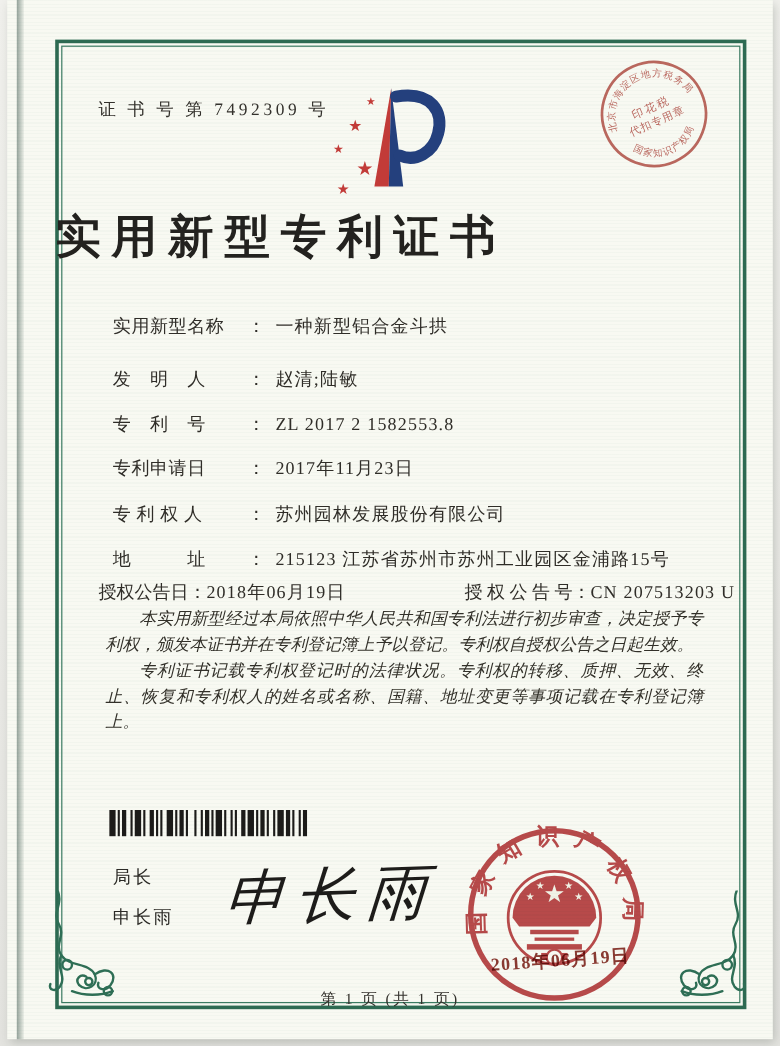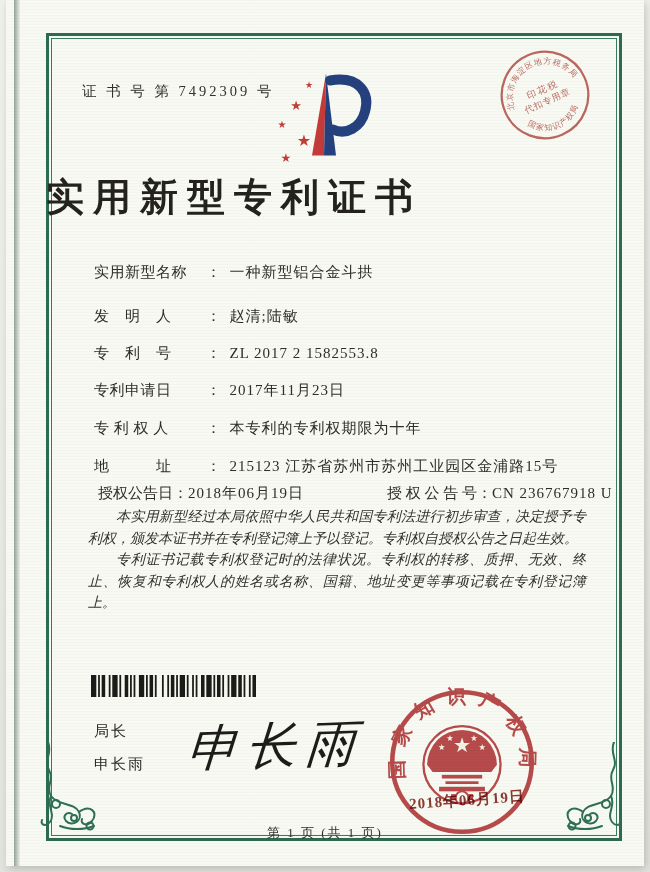--- a/index.html
+++ b/index.html
@@ -32,21 +32,21 @@
     font-size:38px;font-weight:bold;letter-spacing:9px;color:#23221f;
   }
 
   .field-row{position:absolute;left:88px;font-size:15px;letter-spacing:.5px;white-space:nowrap;}
   .field-label{display:inline-block;min-width:112px;margin-top:11px;}
   .field-colon{display:inline-block;margin-right:8px;}
   .field-value{letter-spacing:1px;}
   .row-0{top:252px}.row-1{top:296px}.row-2{top:333px}.row-3{top:370px}.row-4{top:408px}.row-5{top:446px}
 
   .grant-row{position:absolute;left:76px;top:484px;width:520px;font-size:15px;white-space:nowrap;}
-  .grant-left{position:absolute;left:16px;}
+  .grant-left{position:absolute;left:0;}
   .grant-right{position:absolute;left:305px;}
 
   .paragraphs{
     position:absolute;left:82px;top:506px;width:498px;
     font-size:14px;line-height:21.5px;text-align:justify;
     font-style:italic;color:#323029;
   }
   .paragraphs p{margin:0;text-indent:2em;}
 
   .barcode{position:absolute;left:85px;top:675px;width:165px;height:22px;}
@@ -129,32 +129,32 @@
     <div class="field-row row-1">
       <span class="field-label">发　明　人</span><span class="field-colon">：</span><span class="field-value">赵清;陆敏</span>
     </div>
     <div class="field-row row-2">
       <span class="field-label">专　利　号</span><span class="field-colon">：</span><span class="field-value">ZL 2017 2 1582553.8</span>
     </div>
     <div class="field-row row-3">
       <span class="field-label">专利申请日</span><span class="field-colon">：</span><span class="field-value">2017年11月23日</span>
     </div>
     <div class="field-row row-4">
-      <span class="field-label">专 利 权 人</span><span class="field-colon">：</span><span class="field-value">本专利的专利权期限为十年</span>
+      <span class="field-label">专 利 权 人</span><span class="field-colon">：</span><span class="field-value">苏州园林发展股份有限公司</span>
     </div>
     <div class="field-row row-5">
       <span class="field-label">地　　　址</span><span class="field-colon">：</span><span class="field-value">215123 江苏省苏州市苏州工业园区金浦路15号</span>
     </div>
 
     <div class="grant-row">
       <span class="grant-left">
         <span>授权公告日：</span><span class="field-value">2018年06月19日</span>
       </span>
       <span class="grant-right">
-        <span>授 权 公 告 号：</span><span class="field-value">CN 236767918 U</span>
+        <span>授 权 公 告 号：</span><span class="field-value">CN 207513203 U</span>
       </span>
     </div>
 
     <div class="paragraphs">
       <p>本实用新型经过本局依照中华人民共和国专利法进行初步审查，决定授予专利权，颁发本证书并在专利登记簿上予以登记。专利权自授权公告之日起生效。</p>
       <p>专利证书记载专利权登记时的法律状况。专利权的转移、质押、无效、终止、恢复和专利权人的姓名或名称、国籍、地址变更等事项记载在专利登记簿上。</p>
     </div>
 
     <svg class="barcode" id="barcode" viewBox="0 0 165 22" preserveAspectRatio="none">
         <rect x="0.00" y="0" width="5.32" height="22" fill="#1c1b19"></rect>

